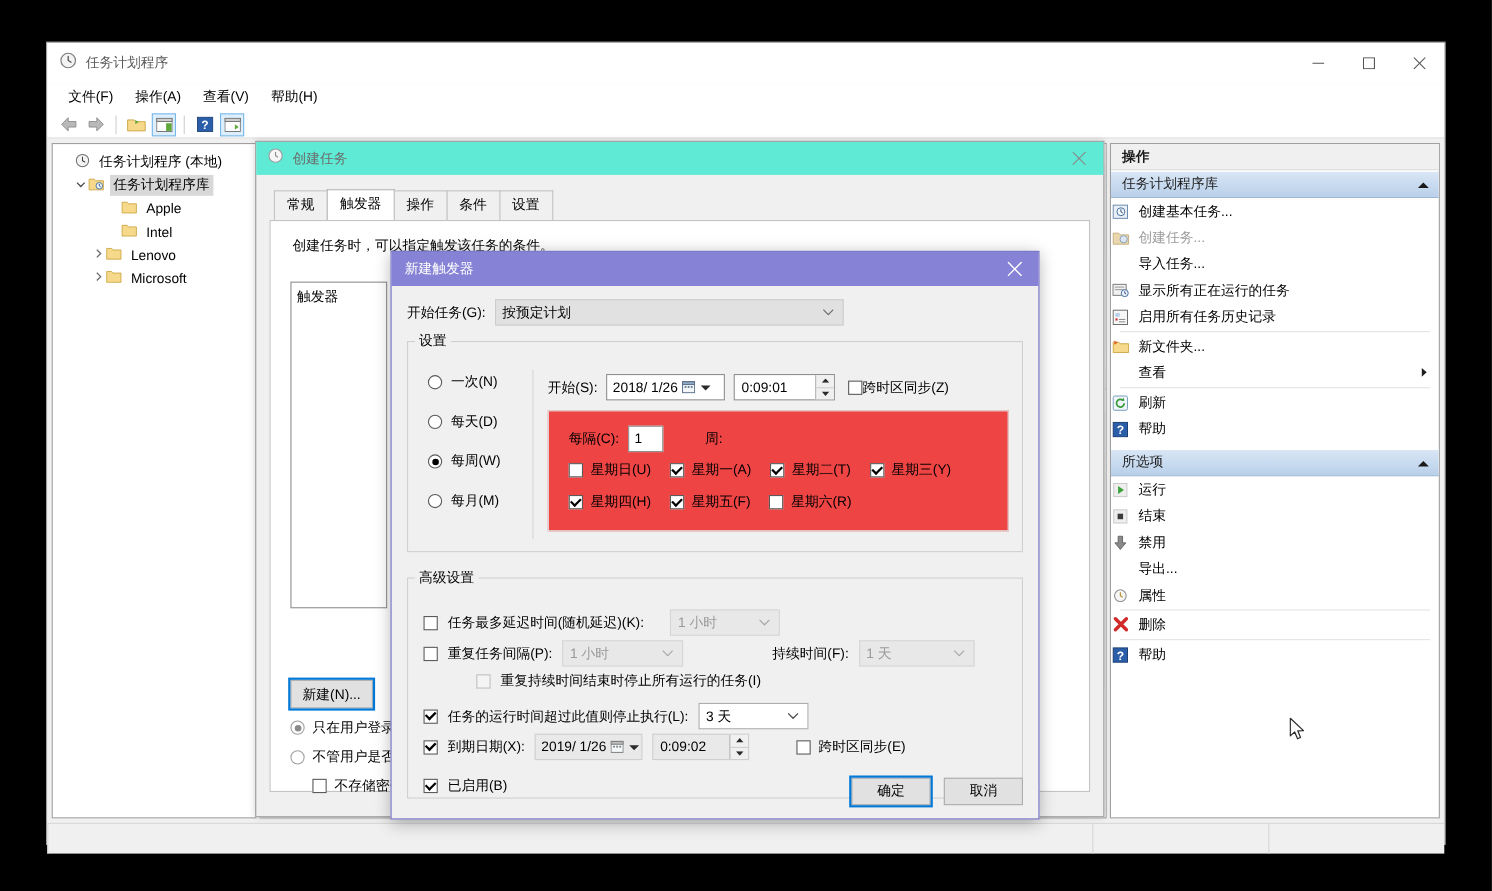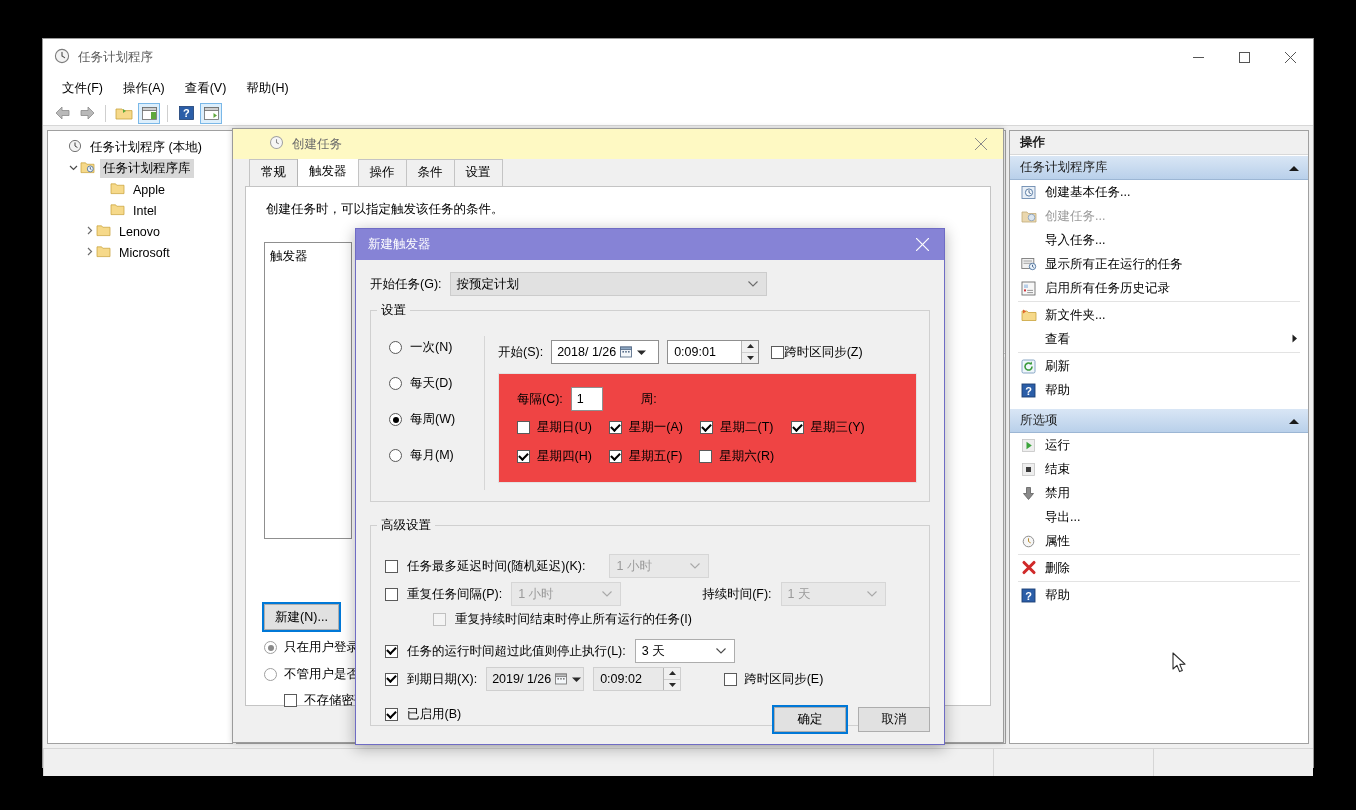--- a/index.html
+++ b/index.html
@@ -96,43 +96,43 @@
     font-size:12.5px; font-weight:bold; color:#1a1a1a;
   }
   .act-group-head {
     height:25px; display:flex; align-items:center; justify-content:space-between;
     padding:0 9px 0 10px; font-size:12.5px; color:#1c1c1c;
     background: linear-gradient(to bottom,#d9e6f5,#b9d0ea);
     border-top:1px solid #ffffff; border-bottom:1px solid #9cb6d4;
   }
   .act-item {
     height:24px; display:flex; align-items:center; gap:8px;
-    padding-left:10px; font-size:12.5px; color:#000; white-space:nowrap;
+    font-size:12.5px; color:#000; white-space:nowrap;
   }
   .act-item .ai-ico { width:17px; height:17px; display:flex; align-items:center; justify-content:center; flex:0 0 17px; }
   .act-item.dim { color:#9b9b9b; }
   .act-sep { height:1px; background:#e3e3e3; margin:1px 8px; }
   .act-arrow { margin-left:auto; margin-right:10px; font-size:9px; color:#333; }
 
   
   .statusbar {
     height: 28px; background:#f0f0f0; border-top:1px solid #d6d6d6; display:flex;
   }
   .sb-cell { border-left:1px solid #d6d6d6; }
 
   
   #create-task-dialog {
     position:absolute; left:232px; top:128px; width:772px; height:615px;
     background:#f0f0f0; border:1px solid #9b9b9b;
     box-shadow: 0 0 6px rgba(0,0,0,.18);
   }
-  .ctd-title { height:30px; background:#fef9c3; display:flex; align-items:center; position:relative;padding-left:26px; }
+  .ctd-title { height:30px; background:#5eead4; display:flex; align-items:center; position:relative; }
   .ctd-title .t-txt { font-size:12.5px; color:#6b6b6b; margin-left:8px;}
   .ctd-close { position:absolute; right:0; top:0; width:44px; height:30px; display:flex; align-items:center; justify-content:center; color:#8a8a8a; }
-  .ctd-tabs { display:flex; align-items:flex-end; height:27px; margin:0 0 0 16px; }
+  .ctd-tabs { display:flex; align-items:flex-end; height:27px; margin:14px 0 0 16px; }
   .ctab {
     font-size:12.5px; padding:4px 11px 5px; border:1px solid #c4c4c4;
     border-bottom:none; background:#f0f0f0; color:#000; margin-right:-1px;
   }
   .ctab.active { background:#ffffff; border-color:#b5b5b5; padding-bottom:6px; }
   .ctd-panel {
     margin:0 12px; border:1px solid #c4c4c4; background:#fff; height:520px; position:relative;
   }
   .ctd-desc { font-size:12.5px; color:#000; padding:14px 0 0 20px; }
   .trig-list {

